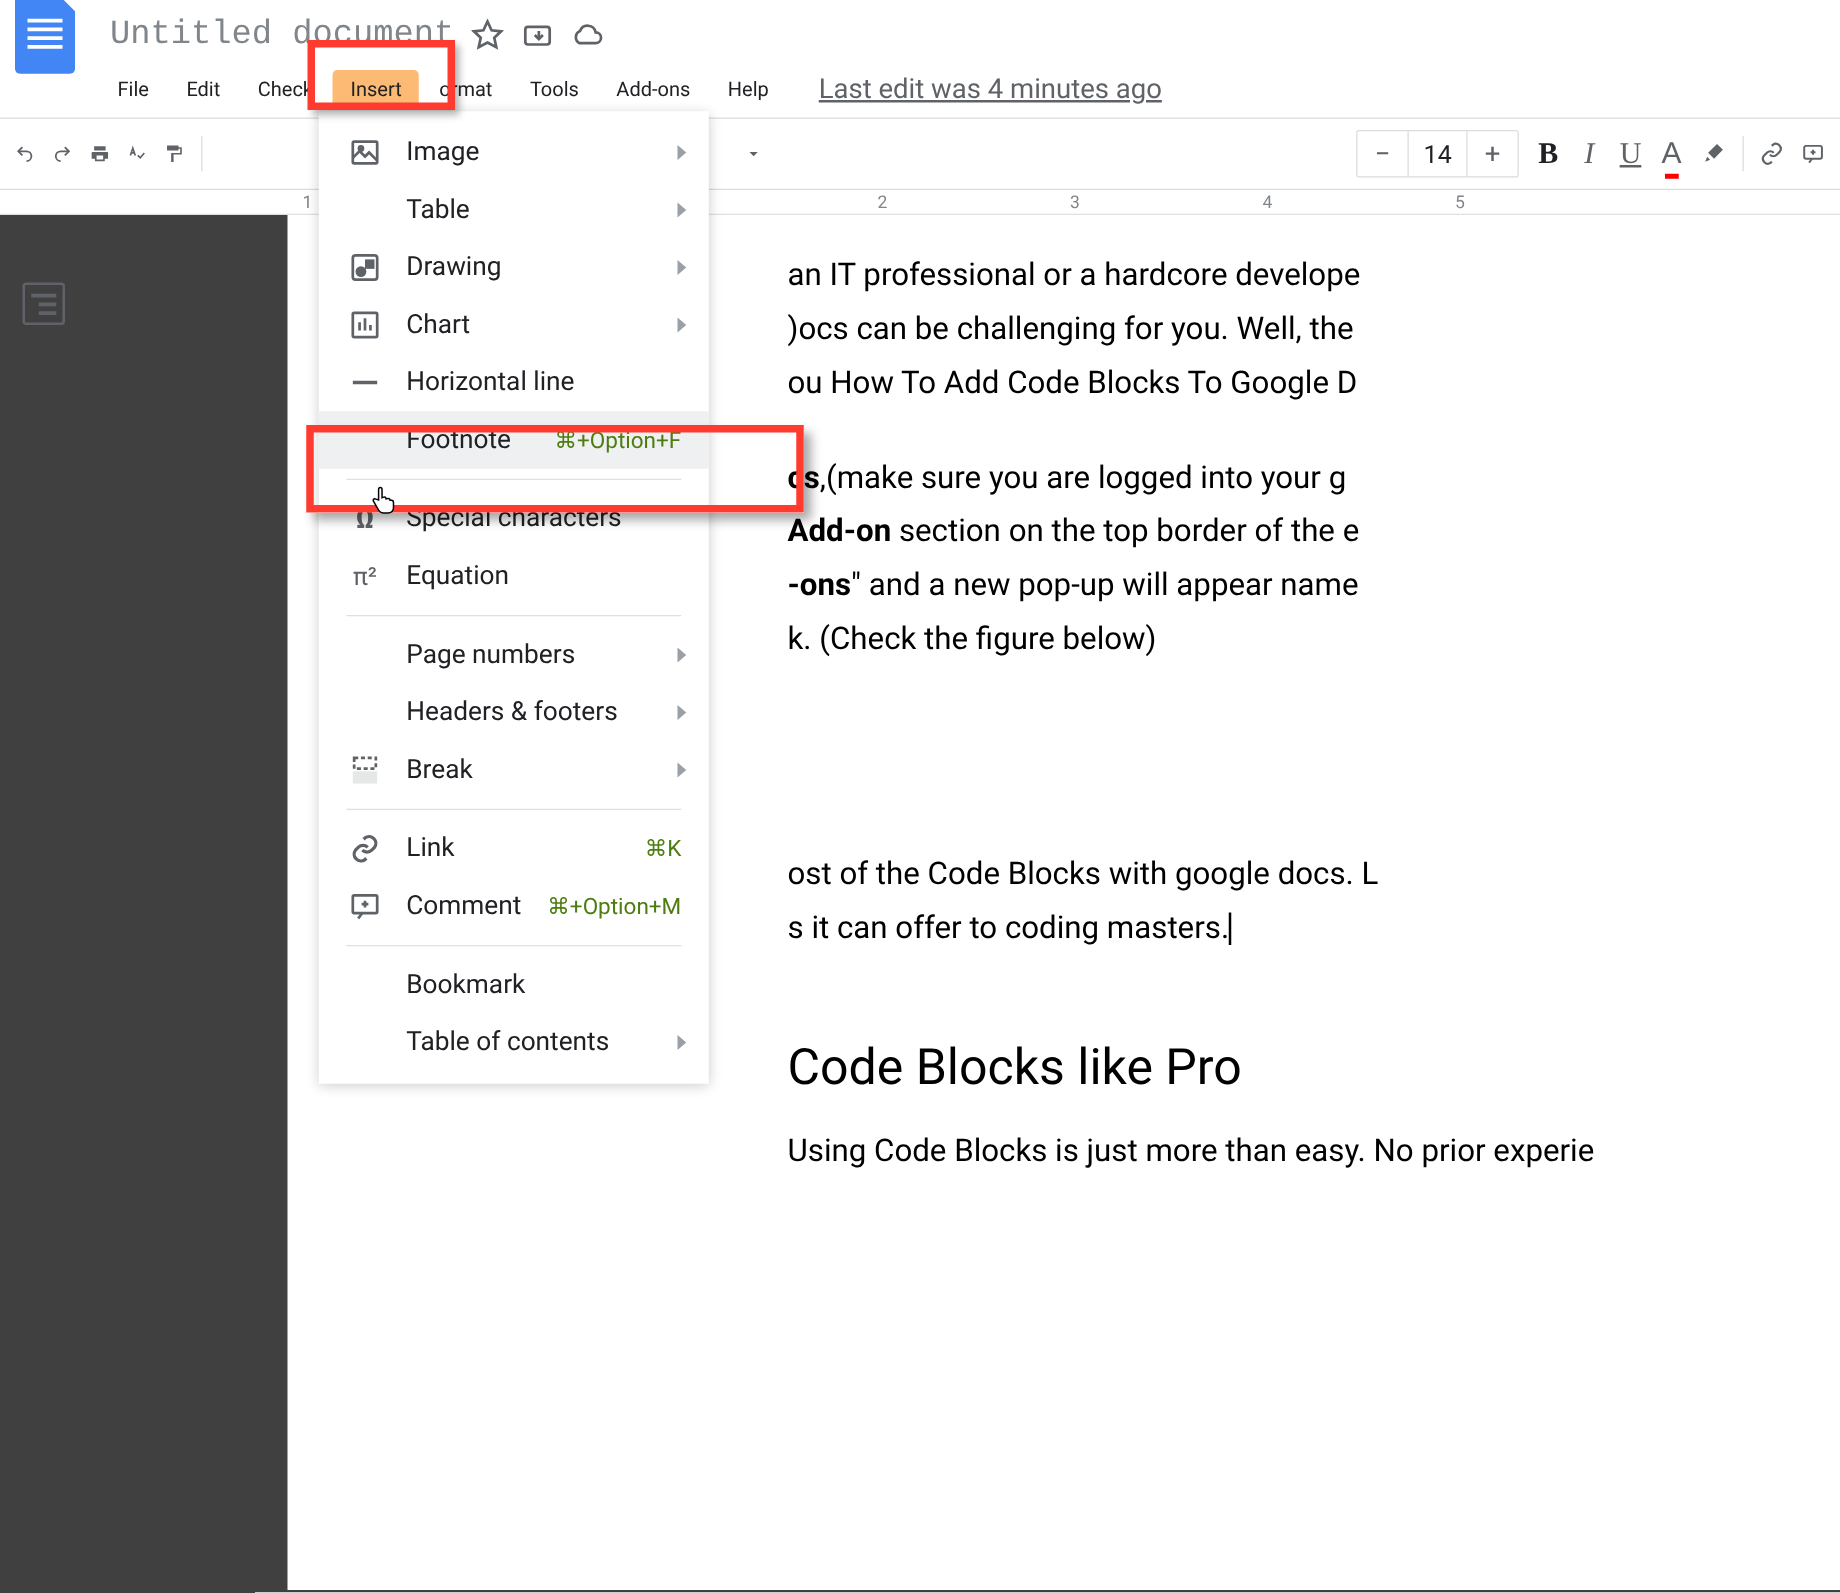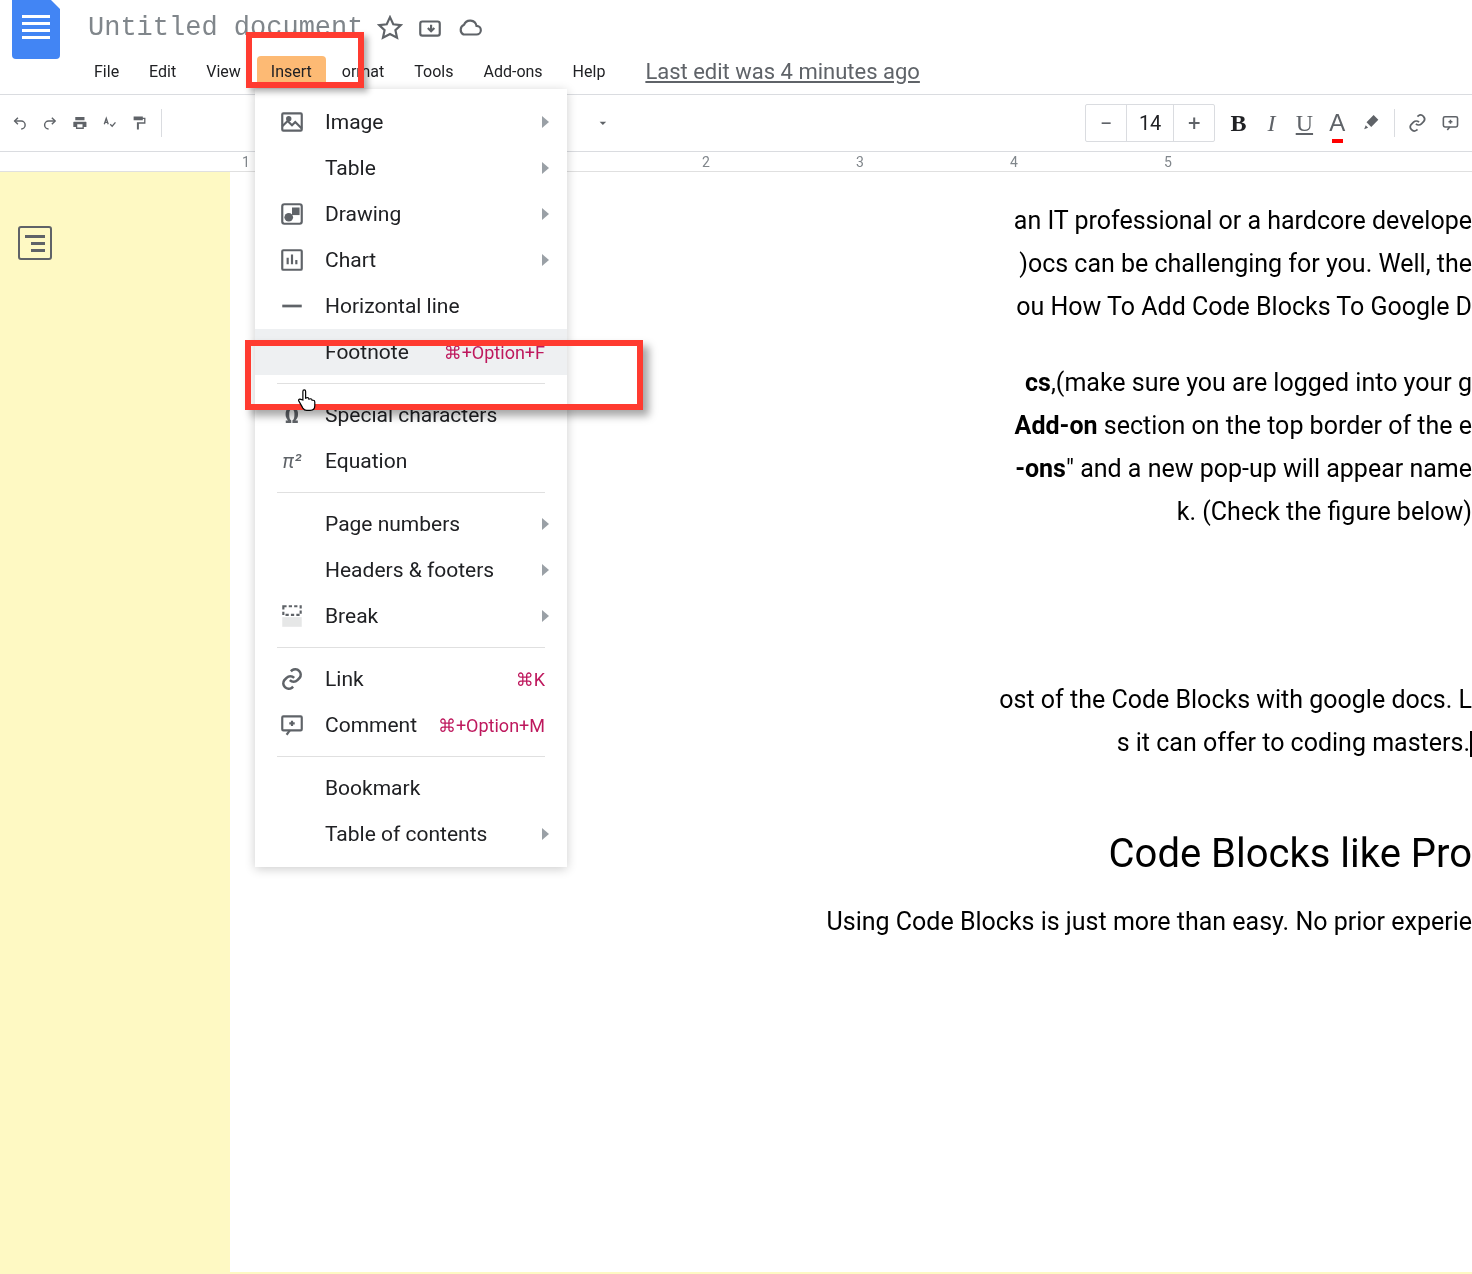--- a/index.html
+++ b/index.html
@@ -146,24 +146,23 @@
       height: 20px;
       background: #fff;
       border-bottom: 1px solid #e0e0e0;
       position: relative;
       font-size: 14px;
       color: #80868b;
     }
     .ruler-mark { position: absolute; top: 2px; }
     .document-area {
       position: relative;
-      background: #fef9c3;
+      background: #404040;
       height: calc(100% - 172px);
       padding-left: 0;
-      text-align: right;
     }
     .outline-icon {
       position: absolute;
       top: 54px; left: 18px;
       width: 34px; height: 34px;
       border: 2px solid #5f6368;
       border-radius: 3px;
       display: flex; flex-direction: column;
       justify-content: center;
       padding: 5px;
@@ -208,21 +207,21 @@
     }
     .dd-item.highlighted { background: #eef0f2; justify-content: flex-end; }
     .dd-icon {
       width: 30px; height: 26px;
       margin-right: 18px;
       color: #5f6368;
       display:inline-flex; align-items:center; justify-content:center;
       flex-shrink:0;
     }
     .dd-label { flex: 1; }
-    .dd-shortcut { font-size: 18px; color: #be185d; }
+    .dd-shortcut { font-size: 18px; color: #4d7c0f; }
     .dd-arrow {
       position: absolute; right: 18px;
       width: 0; height: 0;
       border-top: 6px solid transparent;
       border-bottom: 6px solid transparent;
       border-left: 7px solid #9aa0a6;
     }
     .dd-sep { height:1px; background:#e0e0e0; margin:8px 22px;}
     .highlight-box-footnote {
       position: absolute;
@@ -265,21 +264,21 @@
       <svg viewBox="0 0 24 24" fill="none" stroke="currentColor" stroke-width="2">
           <path d="M18 18a4 4 0 0 0 0-8 6 6 0 0 0-11.5-1A5 5 0 0 0 6 18z"></path>
         </svg>
     </span>
   </div>
 </div>
 
 <div class="menubar">
   <span class="menu-item">File</span>
   <span class="menu-item">Edit</span>
-  <span class="menu-item">View</span>
+  <span class="menu-item">Check</span>
   <span class="menu-item active">Insert</span>
   <span class="menu-item">ormat</span>
   <span class="menu-item">Tools</span>
   <span class="menu-item">Add-ons</span>
   <span class="menu-item">Help</span>
   <span class="last-edit">Last edit was 4 minutes ago</span>
 </div>
 
 <div class="highlight-box-insert"></div>
 
@@ -438,21 +437,21 @@
     <span class="dd-icon"></span>
     <span class="dd-label">Footnote</span>
     <span class="dd-shortcut">⌘+Option+F</span>
   </div>
   <div class="dd-sep"></div>
   <div class="dd-item">
     <span class="dd-icon" style="font-size:22px;font-weight:bold">Ω</span>
     <span class="dd-label">Special characters</span>
   </div>
   <div class="dd-item">
-    <span class="dd-icon" style="font-size:20px;font-style:italic">π²</span>
+    <span class="dd-icon" style="font-size:20px;">π²</span>
     <span class="dd-label">Equation</span>
   </div>
   <div class="dd-sep"></div>
   <div class="dd-item">
     <span class="dd-icon"></span>
     <span class="dd-label">Page numbers</span>
     <span class="dd-arrow"></span>
   </div>
   <div class="dd-item">
     <span class="dd-icon"></span>

